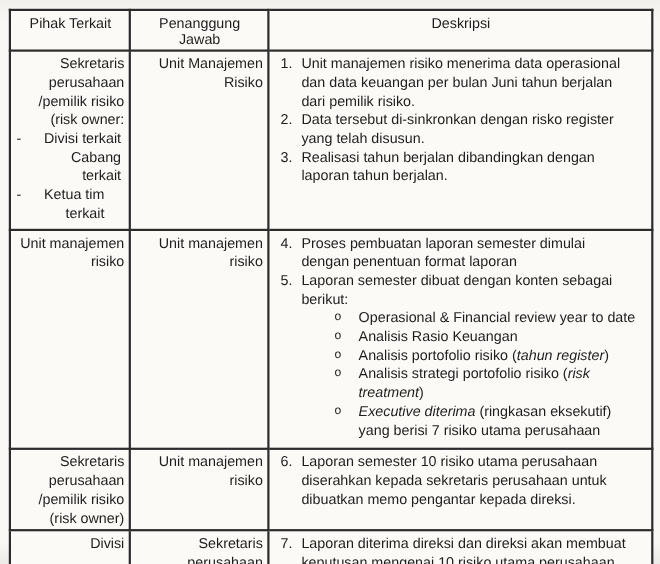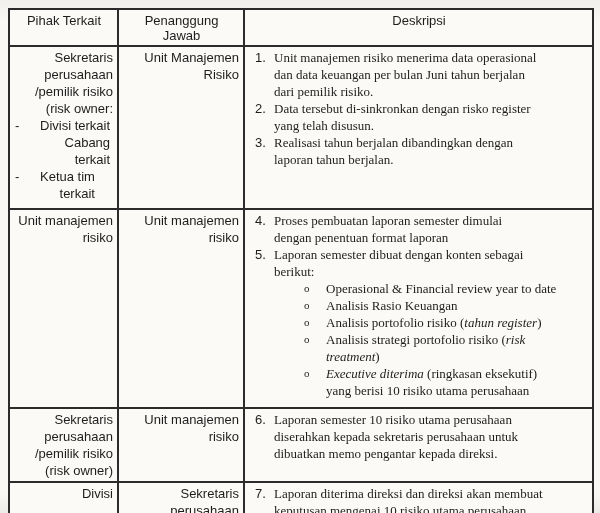--- a/index.html
+++ b/index.html
@@ -41,21 +41,21 @@
   tr.r3 td { height: 70px; }
   tr.r4 td { height: 33px; }
   .cell-text { white-space: pre-line; text-align: right; }
   
   .dash-row { display: flex; align-items: flex-start; }
   .dash { width: 25px; flex: 0 0 25px; }
   
   td.icol { padding-left: 10px; padding-right: 4px; }
   .item { display: flex; align-items: flex-start; }
   .num { width: 19px; flex: 0 0 19px; }
-  .icontent { flex: 1 1 auto; min-width: 0; font-family: Liberation Serif, serif; }
+  .icontent { flex: 1 1 auto; min-width: 0; }
   .itext { white-space: pre-line; }
   
   .sub { margin-left: 30px; }
   .subrow { display: flex; align-items: flex-start; }
   .submark { width: 22px; flex: 0 0 22px; font-size: 11px; line-height: 17px; }
   .subtext { white-space: pre-line; }
   .it { font-style: italic; }
 </style>
 </head>
 <body>
@@ -159,21 +159,21 @@
                 <div class="subtext"><span>Analisis portofolio risiko (</span><span class="it">tahun register</span><span>)</span></div>
               </div>
               <div class="subrow">
                 <span class="submark">o</span>
                 <div class="subtext"><span>Analisis strategi portofolio risiko (</span><span class="it">risk
 treatment</span><span>)</span></div>
               </div>
               <div class="subrow">
                 <span class="submark">o</span>
                 <div class="subtext"><span class="it">Executive diterima</span><span> (ringkasan eksekutif)
-yang berisi 10 risiko utama perusahaan</span></div>
+yang berisi 7 risiko utama perusahaan</span></div>
               </div>
             </div>
           </div>
         </div>
       </td>
     </tr>
 
     <tr class="r3">
       <td>
         <div class="cell-text">Sekretaris

